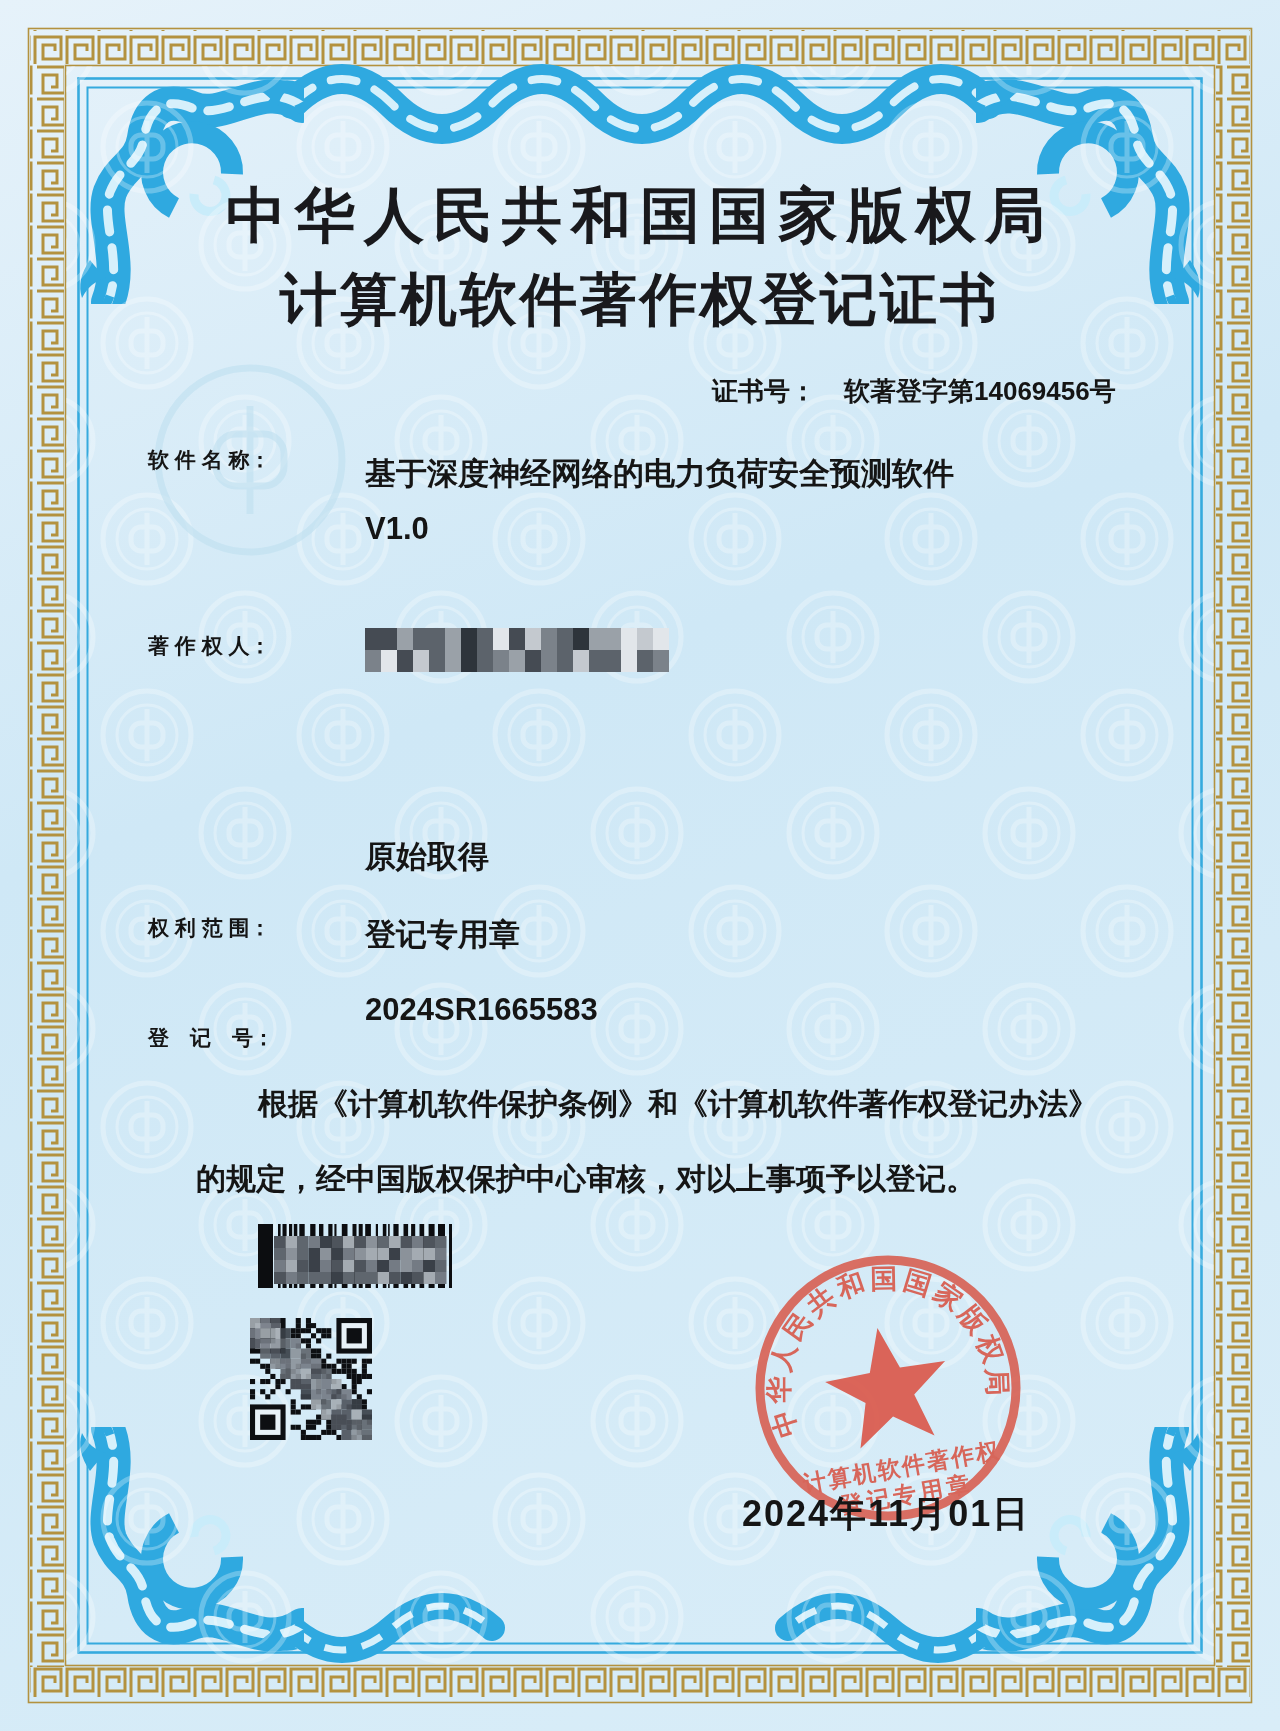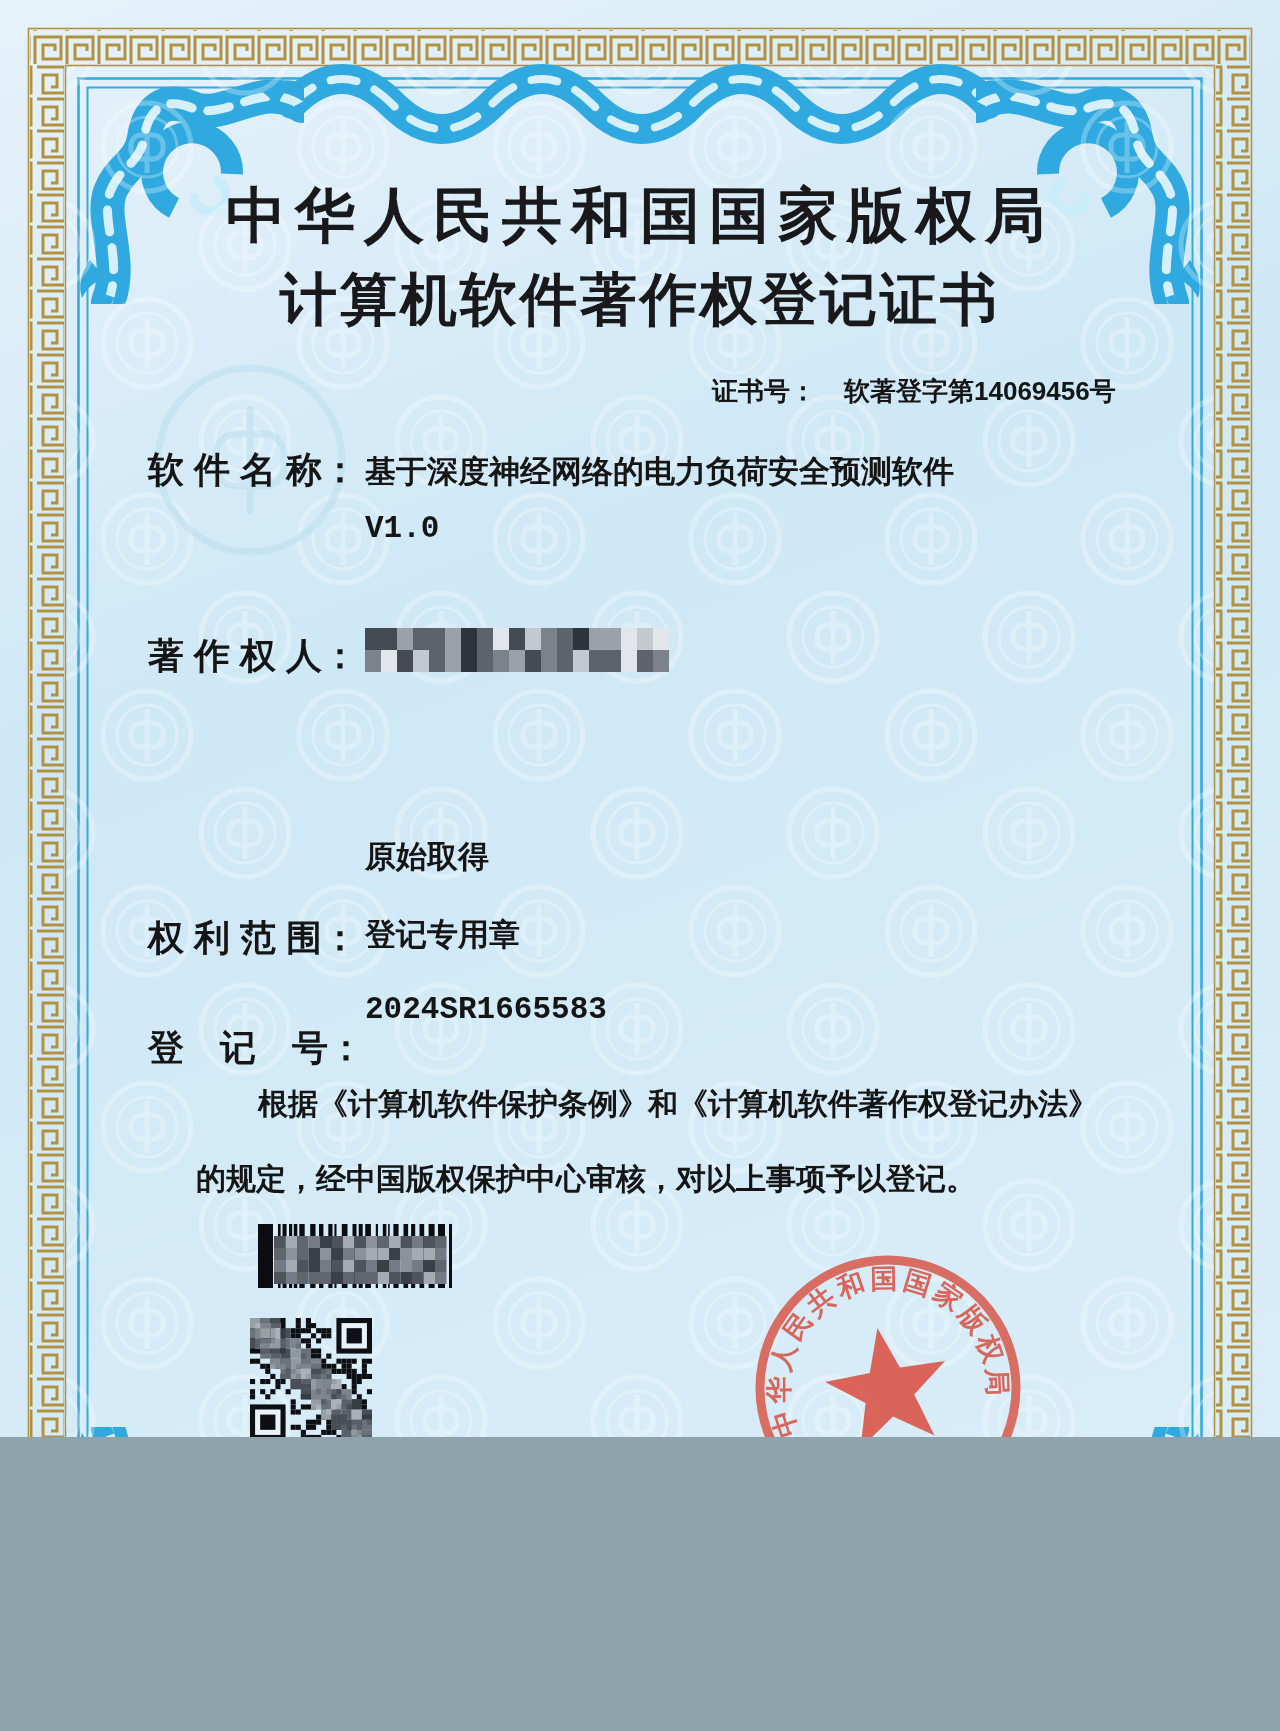--- a/index.html
+++ b/index.html
@@ -1,26 +1,26 @@
 <!DOCTYPE html>
 <html><head>
 <meta charset="utf-8">
 <style>
   html,body{margin:0;padding:0;background:#8fa3ad;}
-  .page{position:relative;width:1280px;height:1437px;margin:0 auto;overflow:hidden;
+  .page{position:relative;width:1280px;height:1731px;margin:0 auto;overflow:hidden;
         background:linear-gradient(160deg,#e6f2fa 0%,#cfe8f6 40%,#d9edf8 100%);
         font-family:"Liberation Sans","DejaVu Sans",sans-serif;color:#151515;}
   svg.layer{position:absolute;left:0;top:0;pointer-events:none;}
   .title{position:absolute;left:0;right:0;text-align:center;font-weight:bold;color:#19191c;white-space:nowrap;}
   #title1{top:176px;font-size:60px;letter-spacing:9px;}
   #title2{top:262px;font-size:57px;letter-spacing:3px;}
   .certno{position:absolute;top:374px;left:712px;font-size:26px;font-weight:bold;white-space:nowrap;}
   .certno .gap{display:inline-block;width:28px;}
-  .row-label{position:absolute;left:148px;font-size:36px;font-weight:bold;white-space:nowrap;}
-  .row-value{position:absolute;left:365px;font-size:31px;font-weight:bold;white-space:nowrap;font-family:Liberation Mono, monospace;}
+  .row-label{position:absolute;left:148px;font-size:21px;font-weight:bold;white-space:nowrap;}
+  .row-value{position:absolute;left:365px;font-size:31px;font-weight:bold;white-space:nowrap;}
   #software-value{line-height:55px;}
   .statement{position:absolute;top:1066px;left:148px;width:902px;font-size:30px;font-weight:bold;
              line-height:75px;text-indent:62px;text-align:justify;margin-left:48px;}
   .issue-date{position:absolute;top:1490px;left:742px;font-size:36px;font-weight:bold;letter-spacing:2px;z-index:7;}
   #owner-blur{position:absolute;left:365px;top:628px;width:304px;height:44px;display:flex;flex-wrap:wrap;
               filter:blur(0.6px);overflow:hidden;}
   #owner-blur .cell{width:16px;height:22px;}
   #barcode{position:absolute;left:258px;top:1224px;z-index:4;}
   #qr{position:absolute;left:250px;top:1318px;z-index:4;}
   #seal{position:absolute;left:738px;top:1238px;z-index:6;opacity:.9;}

